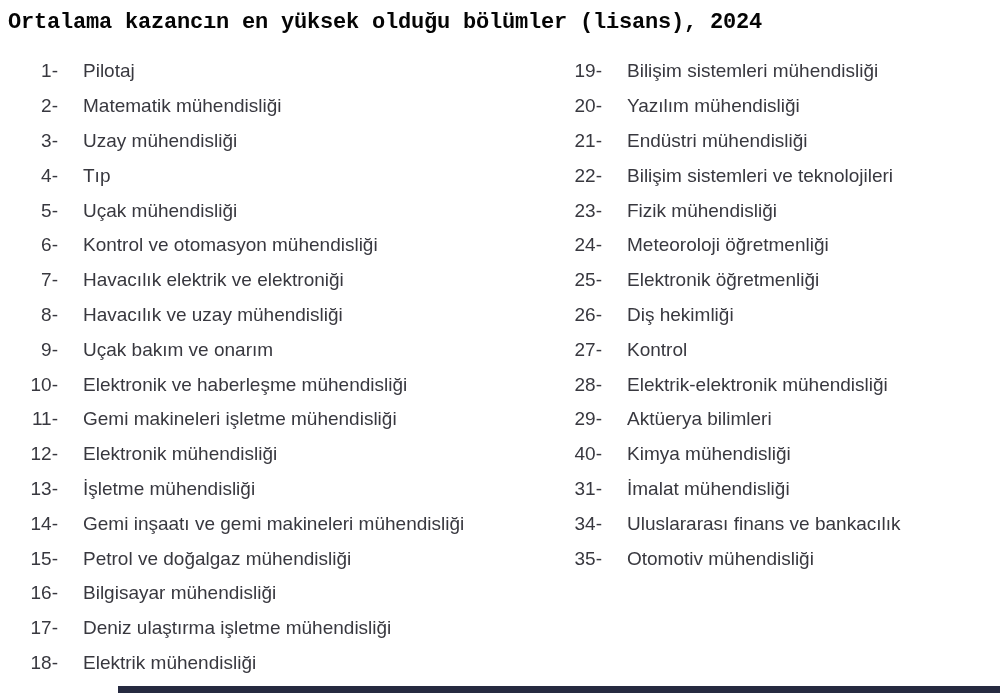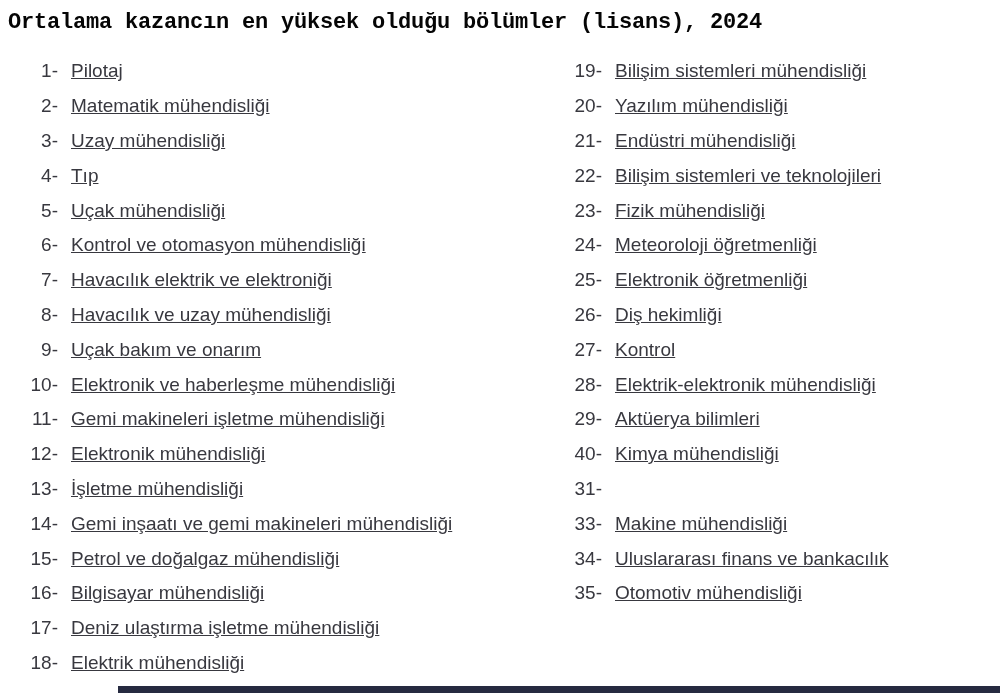--- a/index.html
+++ b/index.html
@@ -41,22 +41,21 @@
     white-space: nowrap;
   }
   .num {
     display: inline-block;
     width: 42px;
     text-align: right;
     flex: 0 0 42px;
   }
   .col-right .num { width: 36px; flex: 0 0 36px; text-align: right; }
   .label {
-    margin-left: 13px;
-    text-decoration: underline;
+    margin-left: 25px;
   }
   .bottom-bar {
     position: absolute;
     left: 118px;
     right: 0;
     bottom: 0;
     height: 7px;
     background: #262a40;
   }
 </style>
@@ -184,24 +183,21 @@
       <div class="row">
         <span class="num">29-</span>
         <span class="label">Aktüerya bilimleri</span>
       </div>
       <div class="row">
         <span class="num">40-</span>
         <span class="label">Kimya mühendisliği</span>
       </div>
       <div class="row">
         <span class="num">31-</span>
-      </div>
-      <div class="row">
-        <span class="num">33-</span>
-        <span class="label">Makine mühendisliği</span>
+        <span class="label">İmalat mühendisliği</span>
       </div>
       <div class="row">
         <span class="num">34-</span>
         <span class="label">Uluslararası finans ve bankacılık</span>
       </div>
       <div class="row">
         <span class="num">35-</span>
         <span class="label">Otomotiv mühendisliği</span>
       </div>
     </div>

